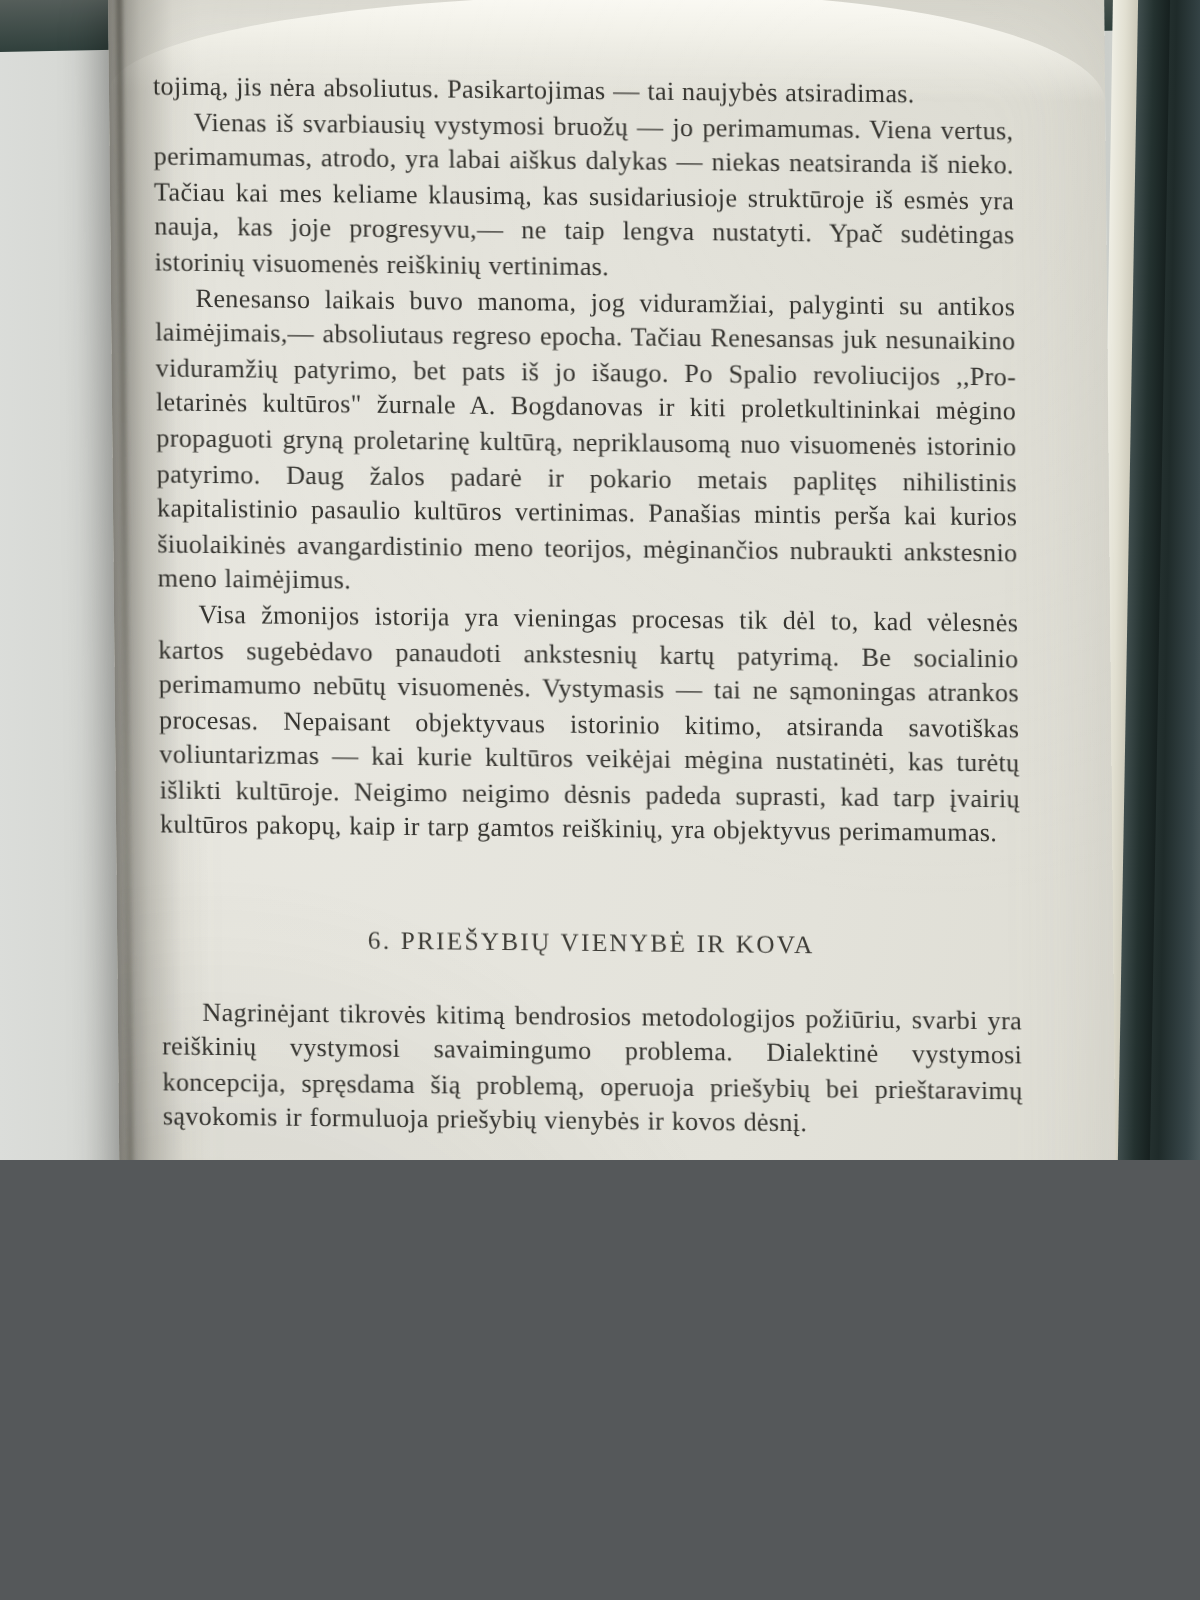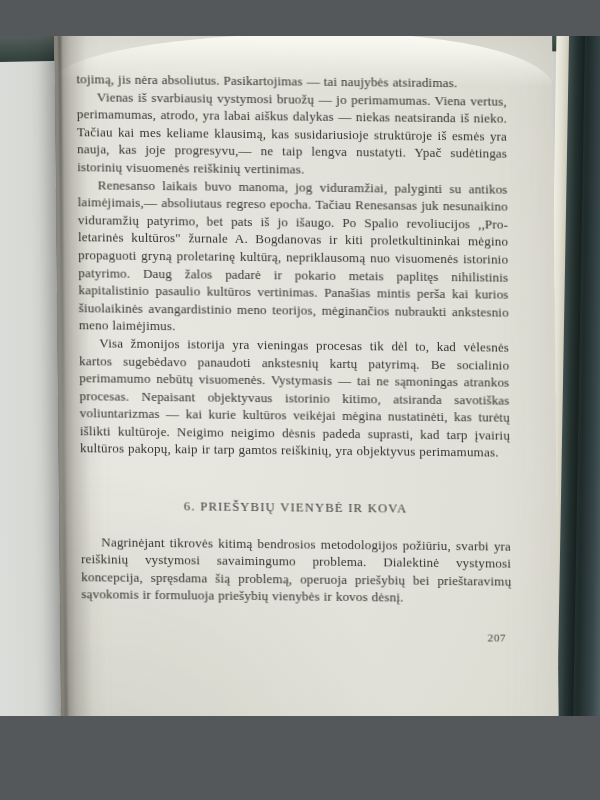--- a/index.html
+++ b/index.html
@@ -5,25 +5,24 @@
 <style>
   html, body {
     margin: 0;
     padding: 0;
     background: #55585a;
   }
 
   #scan {
     position: relative;
     width: 600px;
-    height: 680px;
+    height: 580px;
     overflow: hidden;
     background: #d9dbd7;
     font-family: "Liberation Serif", "DejaVu Serif", serif;
-    margin-top: 36px;
   }
 
   
   .surface {
     position: absolute;
     inset: 0;
     background:
       linear-gradient(100deg, #d2d5d1 0%, #d7d9d5 30%, #cfd2ce 60%, #c9ccc8 100%);
   }
 

